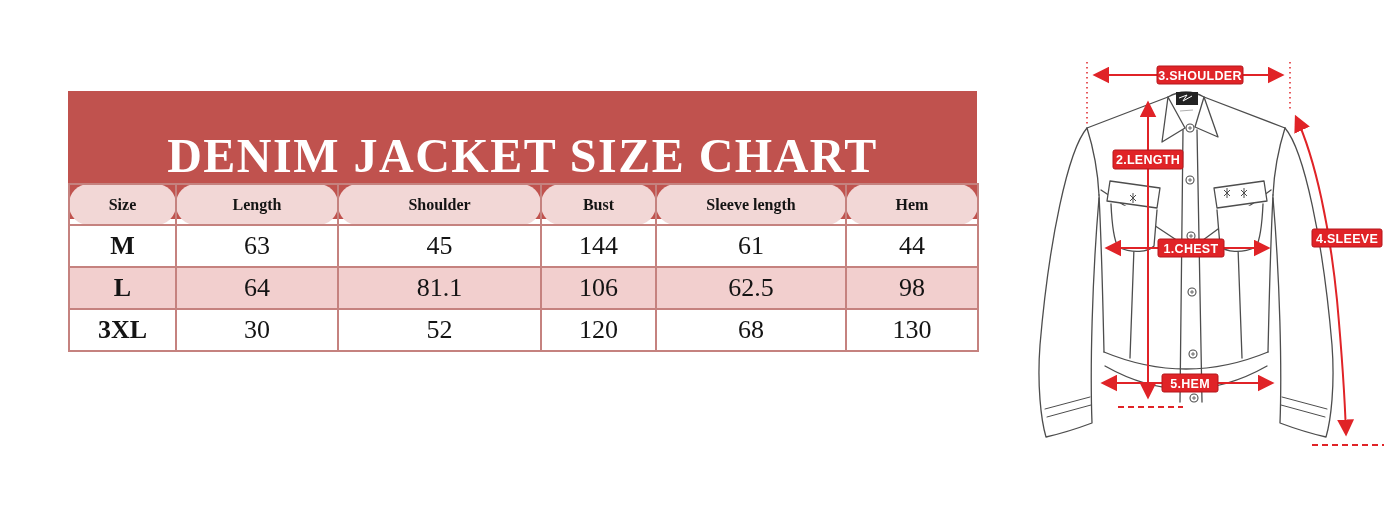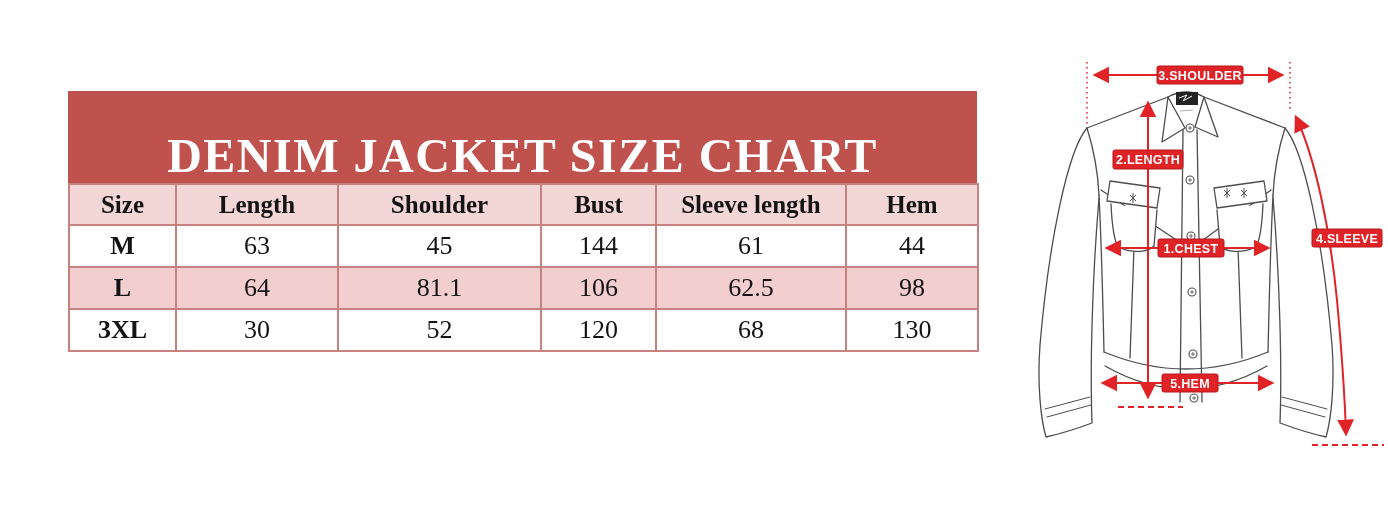--- a/index.html
+++ b/index.html
@@ -10,21 +10,21 @@
   .banner{position:absolute;left:68px;top:55px;width:909px;height:128px;
           background:#c0524e;display:flex;align-items:center;justify-content:center;margin-top:36px;}
   .banner h1{margin:0;color:#ffffff;font-size:48px;font-weight:bold;letter-spacing:1.5px;
              font-family:"Liberation Serif",serif;white-space:nowrap;}
 
   
   .table-wrap{position:absolute;left:68px;top:183px;}
   table.size{border-collapse:collapse;table-layout:fixed;width:909px;}
   table.size th,table.size td{border:2px solid #c5827f;text-align:center;vertical-align:middle;
           padding:0;font-family:"Liberation Serif",serif;color:#141414;overflow:hidden;}
-  table.size th{height:39px;font-size:25px;font-weight:bold;background:#f2d7d6;}
+  table.size th{height:39px;font-size:16px;font-weight:bold;background:#f2d7d6;border-radius:20px;}
   table.size td{height:40px;font-size:26px;font-weight:normal;background:#ffffff;}
   table.size tbody tr:nth-child(even) td{background:#f2cfce;}
   table.size tbody td:first-child{font-weight:bold;}
 
   
   .diagram{position:absolute;left:1018px;top:40px;width:370px;height:430px;}
   .diagram svg{display:block;width:370px;height:430px;}
   .badge-text{fill:#ffffff;font-family:"Liberation Sans",sans-serif;font-weight:bold;
               font-size:12.5px;letter-spacing:.3px;}
 </style>

